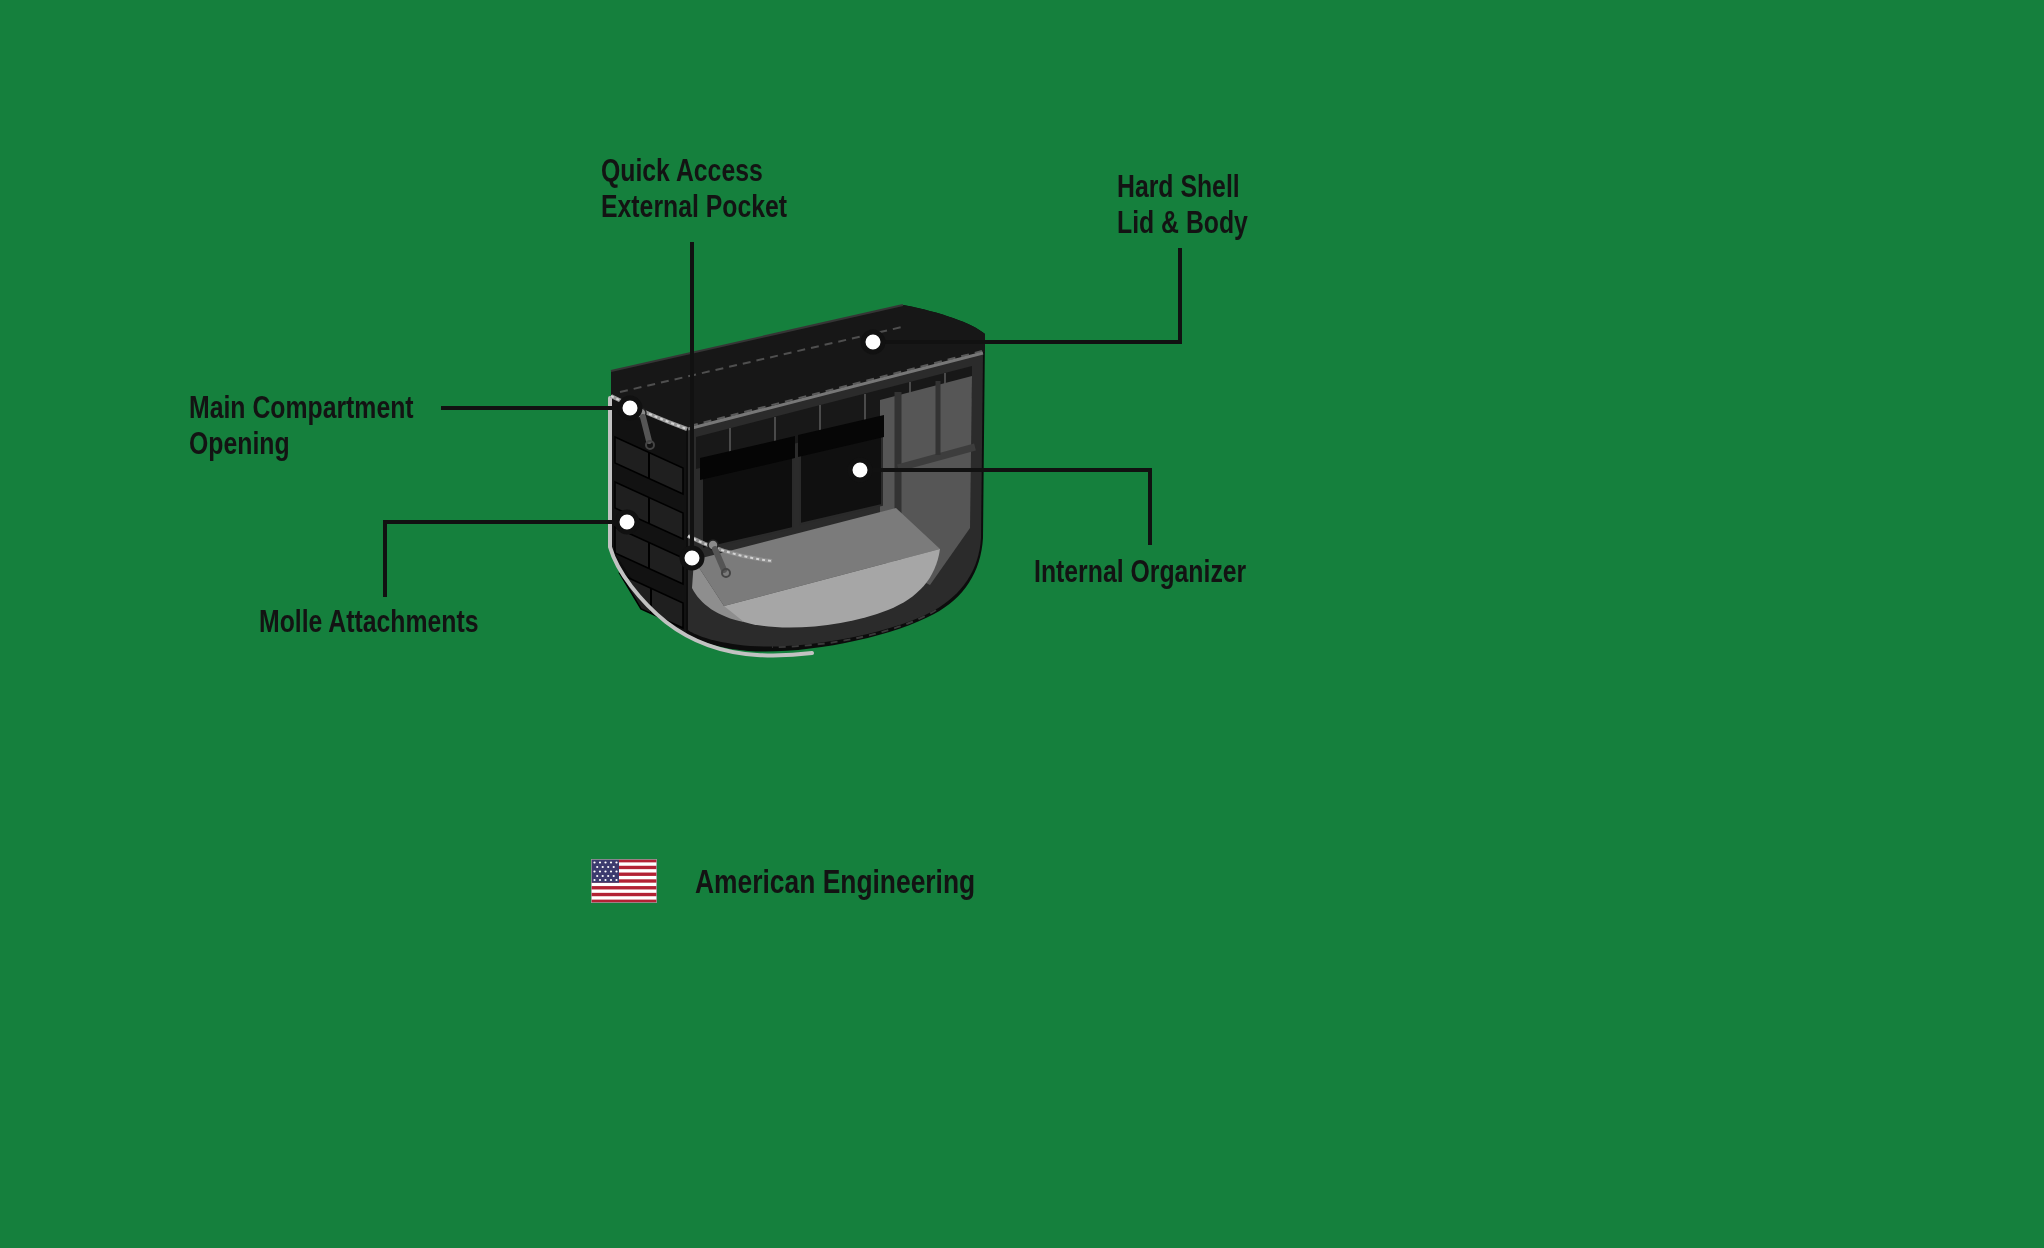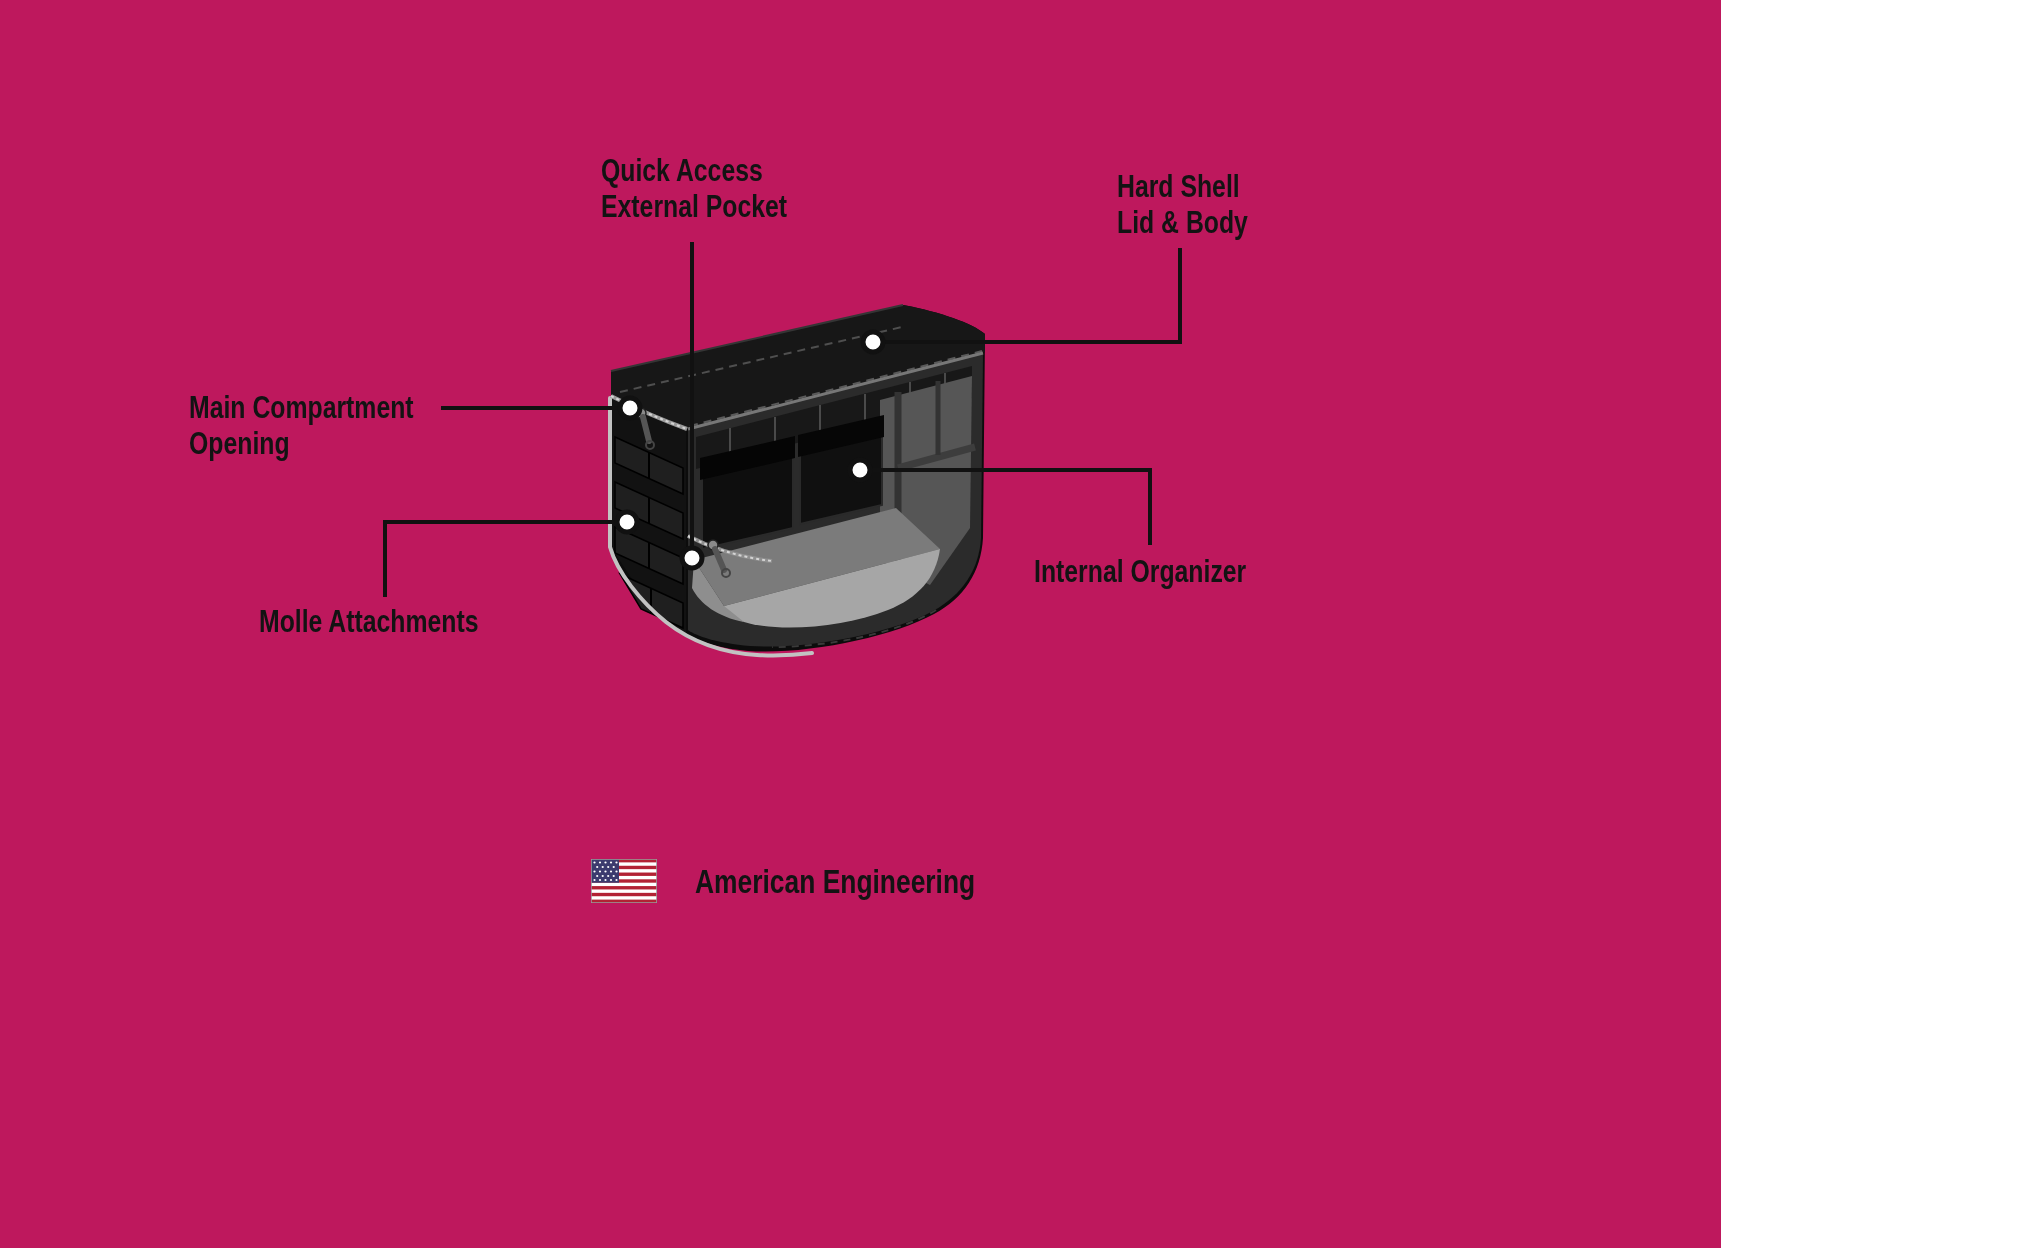--- a/index.html
+++ b/index.html
@@ -1,18 +1,18 @@
 <!DOCTYPE html>
 <html><head>
 <meta charset="utf-8">
 <style>
   * { margin:0; padding:0; box-sizing:border-box; }
   html, body { width:2044px; height:1248px; background:#ffffff; overflow:hidden; }
   #page {
-    position:relative; width:1721px; height:1248px; background:#be185d;
+    position:relative; width:2044px; height:1248px; background:#15803d;
     font-family:"Liberation Sans", sans-serif;
     padding-left:33px;
   }
   #art { position:absolute; left:0; top:0; width:2044px; height:1248px; }
   .label {
     position:absolute;
     font-weight:700;
     font-size:31px;
     line-height:36px;
     color:#131313;

